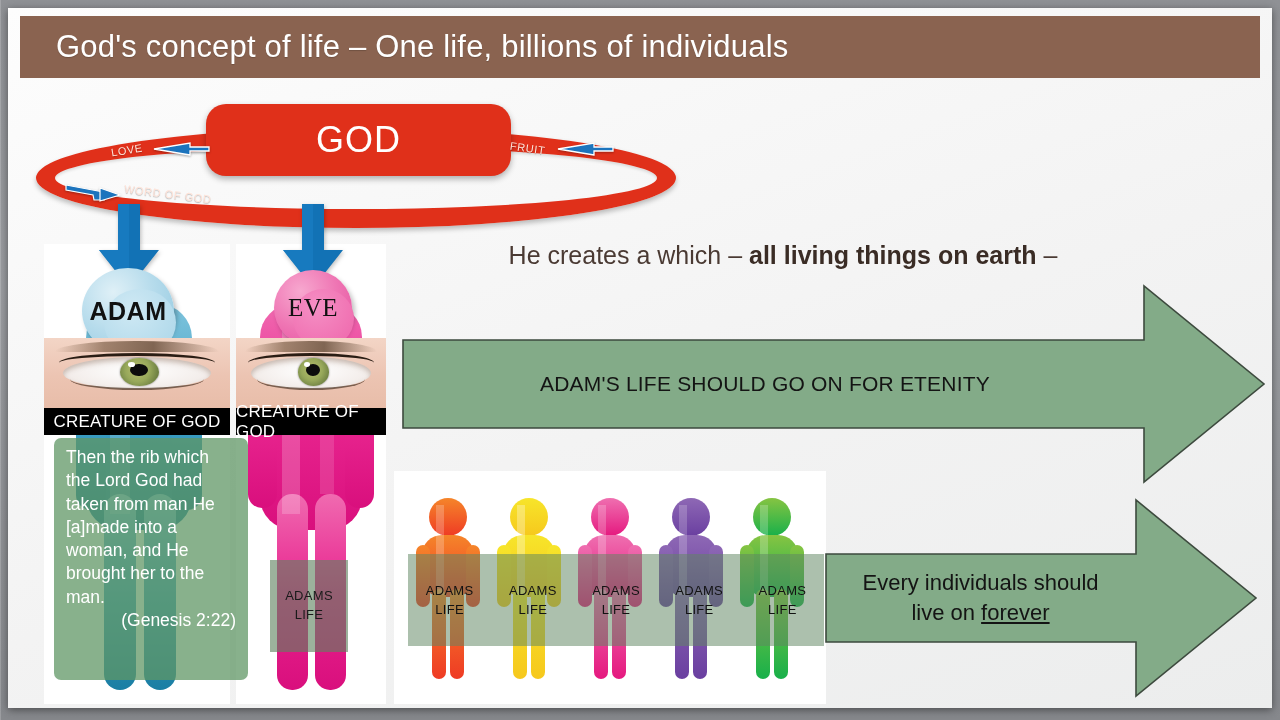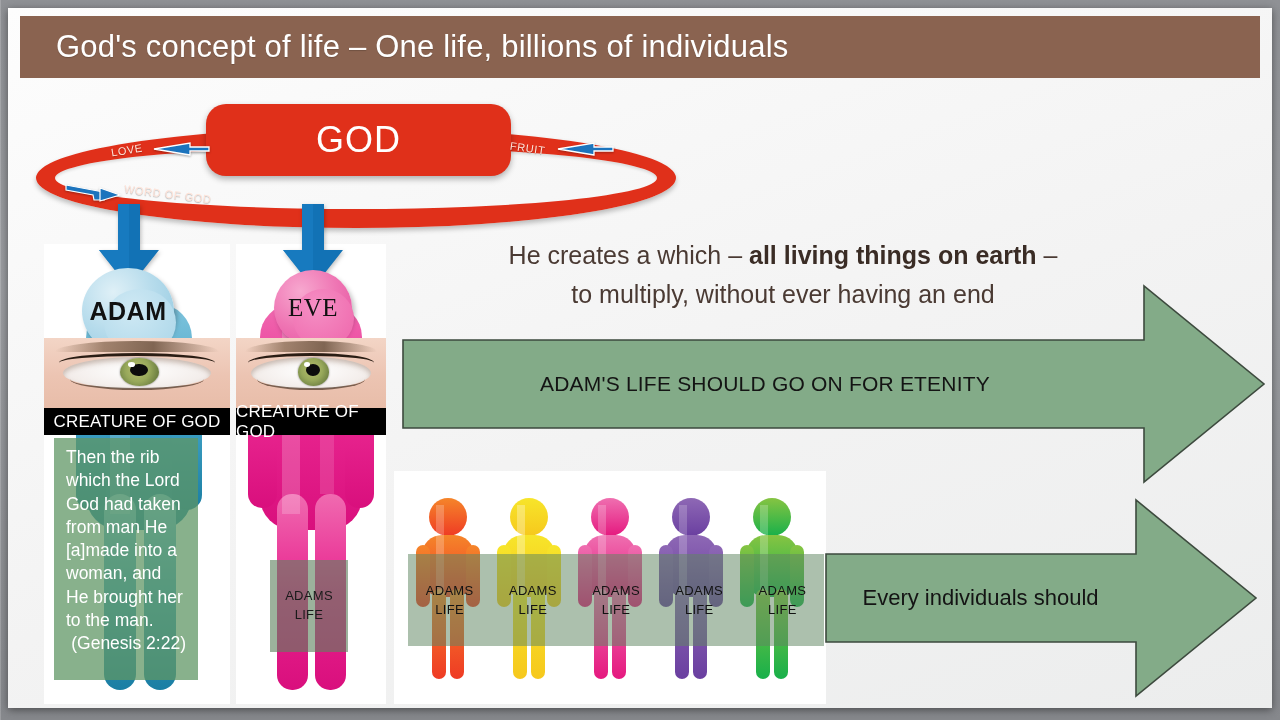--- a/index.html
+++ b/index.html
@@ -248,21 +248,21 @@
     <div class="iris"></div>
       <div class="pupil"></div>
       <div class="gl"></div>
     <div class="lashT"></div>
       <div class="lashB"></div>
   </div>
   <div class="cog" style="left:36px;top:400px;width:186px;height:27px;">
     <span>CREATURE OF GOD</span>
   </div>
 
-  <div id="quote" style="left:46px;top:430px;width:144px;height:242px;">
+  <div id="quote" style="left:46px;top:430px;width:194px;height:242px;border-radius:7px;">
     <span>Then the rib which the Lord God had taken from man He [a]made into a woman, and He brought her to the man.</span>
     <span class="ref">(Genesis 2:22)</span>
   </div>
 
   <div class="card" style="left:228px;top:236px;width:150px;height:460px;">
     <div class="fig" style="left:8px;top:60px;">
       <svg width="134" height="400" viewBox="0 0 134 400">
         <defs>
           <linearGradient id="eveG" x1="0" y1="0" x2="0" y2="1">
             <stop offset="0" stop-color="#f06ab0"></stop>
@@ -299,21 +299,20 @@
     <span>CREATURE OF GOD</span>
   </div>
 
   <div class="lifebar" style="left:262px;top:552px;width:78px;height:92px;">
     <span>ADAMS</span>
     <span>LIFE</span>
   </div>
 
   <div id="righttext">
     <div><span>He creates a which – </span><b>all living things on earth</b><span> –</span></div>
-    <div>to multiply, without ever having an end</div>
   </div>
 
   <div class="card" style="left:386px;top:463px;width:432px;height:233px;">
     <svg width="432" height="233" viewBox="0 0 432 233" style="display:block">
       <defs>
         <linearGradient id="c0" x1="0" y1="0" x2="0" y2="1">
             <stop offset="0" stop-color="#f5852a"></stop>
             <stop offset="1" stop-color="#ef3b24"></stop>
           </linearGradient>
         <linearGradient id="c1" x1="0" y1="0" x2="0" y2="1">
@@ -410,16 +409,17 @@
     </svg>
     <div class="lbl" style="left:0;top:62px;width:742px;height:88px;font-size:21px;letter-spacing:.2px;">ADAM'S LIFE SHOULD GO ON FOR ETENITY</div>
   </div>
 
   <div class="garrow" style="left:817px;top:484px;width:435px;height:212px;z-index:12;">
     <svg width="435" height="212" viewBox="0 0 435 212">
       <path d="M1 62 L311 62 L311 8 L431 106 L311 204 L311 150 L1 150 Z" fill="#83ab88" stroke="#3d4a3e" stroke-width="1.6" stroke-linejoin="miter"></path>
     </svg>
     <div class="lbl" style="left:0;top:58px;width:311px;height:96px;font-size:22px;line-height:1.35;flex-direction:column;">
       <span>Every individuals should</span>
+      <span><span>live on </span><u>forever</u></span>
     </div>
   </div>
 
 </div>
 
 </body></html>

